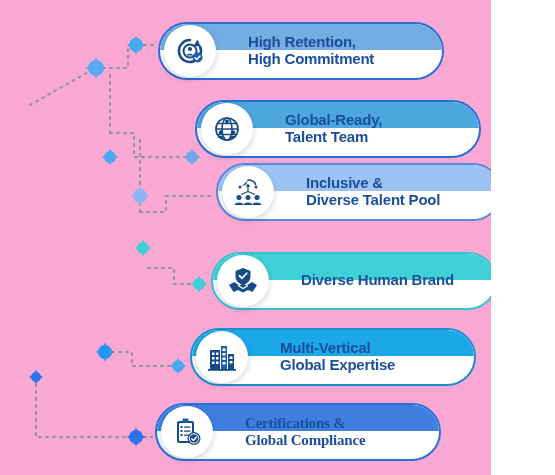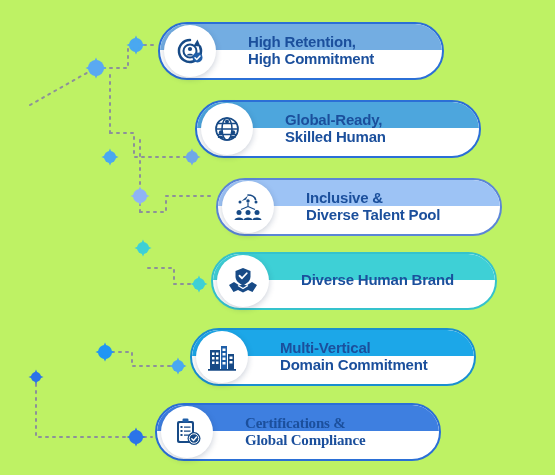--- a/index.html
+++ b/index.html
@@ -5,23 +5,23 @@
   html, body {
     margin: 0;
     padding: 0;
     background: #ffffff;
   }
   body {
     font-family: "Liberation Sans", sans-serif;
   }
   #stage {
     position: relative;
-    width: 555px;
+    width: 491px;
     height: 475px;
-    background: #bef264;
+    background: #f9a8d4;
     overflow: hidden;
   }
   
   #connectors {
     position: absolute;
     left: 0; top: 0;
     width: 555px; height: 475px;
     pointer-events: none;
   }
   
@@ -160,35 +160,35 @@
             <circle cx="47" cy="45" r="10" fill="#1f5fa8"></circle>
             <path d="M42 45.5l3.5 3.5 6.5-7" fill="none" stroke="#fff" stroke-width="3" stroke-linecap="round" stroke-linejoin="round"></path>
           </svg>
         </div>
       </div>
       <div class="pill" style="left:195px;top:100px;width:286px;height:58px;">
         <div class="pill-body" style="border-color:#2b6fd6;">
           <div class="pill-cap" style="background:#4da6dd;"></div>
         </div>
         <div class="pill-label" style="left:90px;top:12px;font-size:15px;">Global-Ready,
-Skilled Human</div>
+Talent Team</div>
         <div class="icon-disc" style="left:6px;top:3px;width:52px;height:52px;">
           <svg width="32" height="32" viewBox="0 0 64 64">
             <circle cx="32" cy="32" r="22" fill="none" stroke="#174a86" stroke-width="3.4"></circle>
             <ellipse cx="32" cy="32" rx="10" ry="22" fill="none" stroke="#174a86" stroke-width="3"></ellipse>
             <path d="M10 32h44M13.5 21h37M13.5 43h37" stroke="#174a86" stroke-width="3"></path>
             <circle cx="20" cy="39" r="4.4" fill="#174a86"></circle>
             <path d="M13.5 50c1-6 11-6 12 0z" fill="#174a86"></path>
             <circle cx="44" cy="39" r="4.4" fill="#174a86"></circle>
             <path d="M37.5 50c1-6 11-6 12 0z" fill="#174a86"></path>
             <circle cx="32" cy="17" r="4" fill="#174a86"></circle>
           </svg>
         </div>
       </div>
-      <div class="pill" style="left:216px;top:178px;width:286px;height:58px;text-decoration:underline;">
+      <div class="pill" style="left:216px;top:163px;width:286px;height:58px;text-decoration:underline;">
         <div class="pill-body" style="border-color:#5b86d6;">
           <div class="pill-cap" style="background:#9dc3f5;"></div>
         </div>
         <div class="pill-label" style="left:90px;top:12px;font-size:15px;">Inclusive &amp;
 Diverse Talent Pool</div>
         <div class="icon-disc" style="left:6px;top:3px;width:52px;height:52px;">
           <svg width="32" height="32" viewBox="0 0 64 64">
             <path d="M32 8a16 11 0 0 1 15 9" fill="none" stroke="#174a86" stroke-width="3.4" stroke-linecap="round"></path>
             <path d="M19 20 L32 9 L28 17 L38 14" fill="#174a86"></path>
             <circle cx="32" cy="20" r="3.4" fill="#174a86"></circle>
@@ -216,21 +216,21 @@
             <path d="M4 40l10-6 11 7 7-3 7 3 11-7 10 6-9 14-9-4-10 5-10-5-9 4z" fill="#174a86"></path>
             <path d="M22 41l10 6 10-6" fill="none" stroke="#fff" stroke-width="2.4"></path>
           </svg>
         </div>
       </div>
       <div class="pill" style="left:190px;top:328px;width:286px;height:58px;">
         <div class="pill-body" style="border-color:#1a8fd0;">
           <div class="pill-cap" style="background:#1ca7e8;"></div>
         </div>
         <div class="pill-label" style="left:90px;top:12px;font-size:15px;">Multi-Vertical
-Domain Commitment</div>
+Global Expertise</div>
         <div class="icon-disc" style="left:6px;top:3px;width:52px;height:52px;">
           <svg width="32" height="32" viewBox="0 0 64 64">
             <rect x="8" y="18" width="20" height="38" fill="#174a86"></rect>
             <rect x="30" y="10" width="12" height="46" fill="#1f5fa8"></rect>
             <rect x="44" y="26" width="12" height="30" fill="#174a86"></rect>
             <g fill="#fff">
               <rect x="12" y="23" width="5" height="5"></rect>
               <rect x="20" y="23" width="5" height="5"></rect>
               <rect x="12" y="32" width="5" height="5"></rect>
               <rect x="20" y="32" width="5" height="5"></rect>

